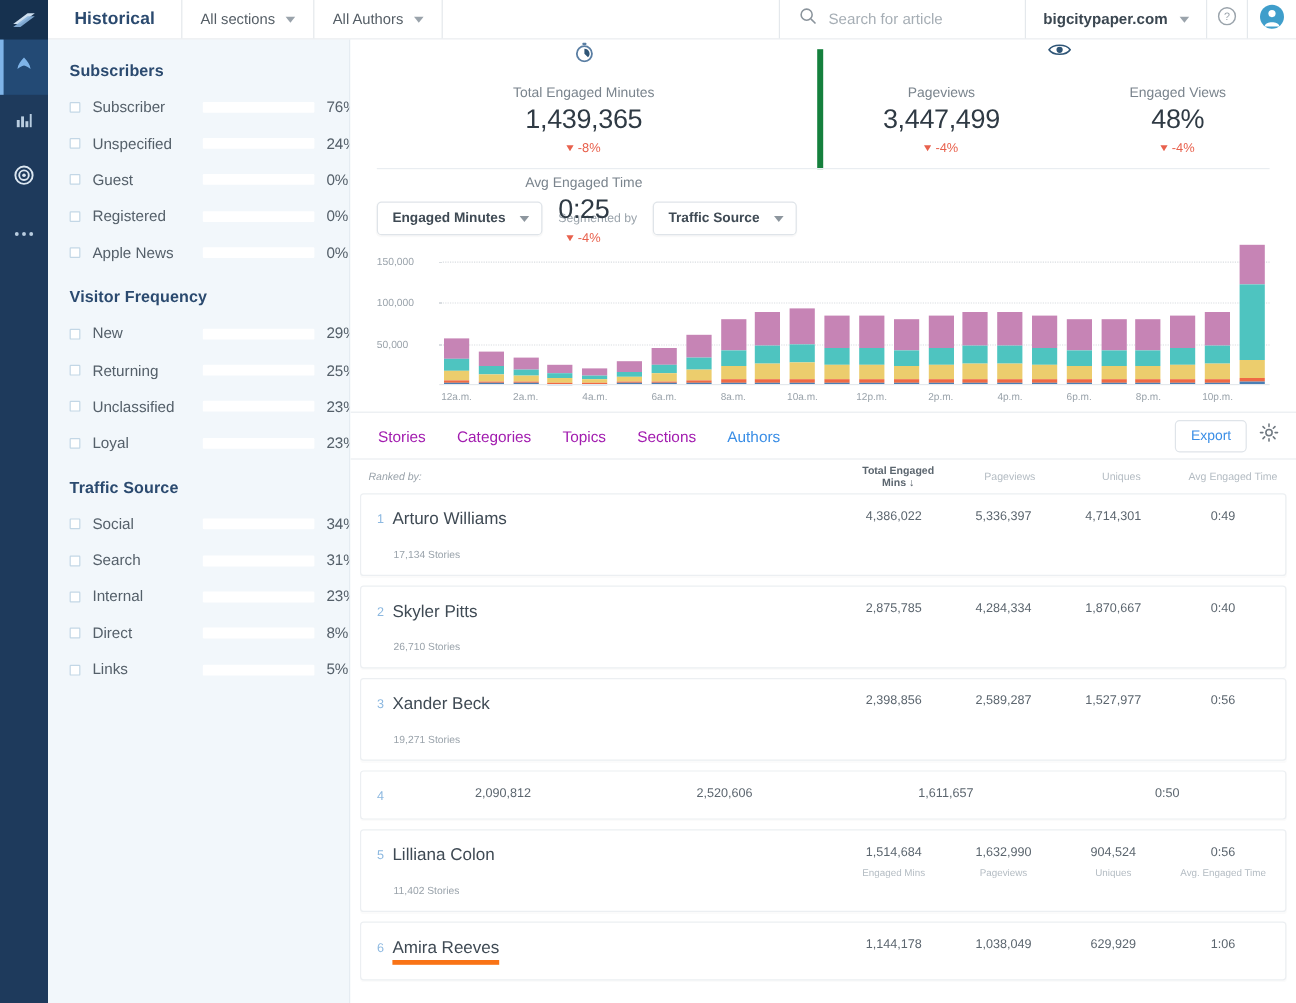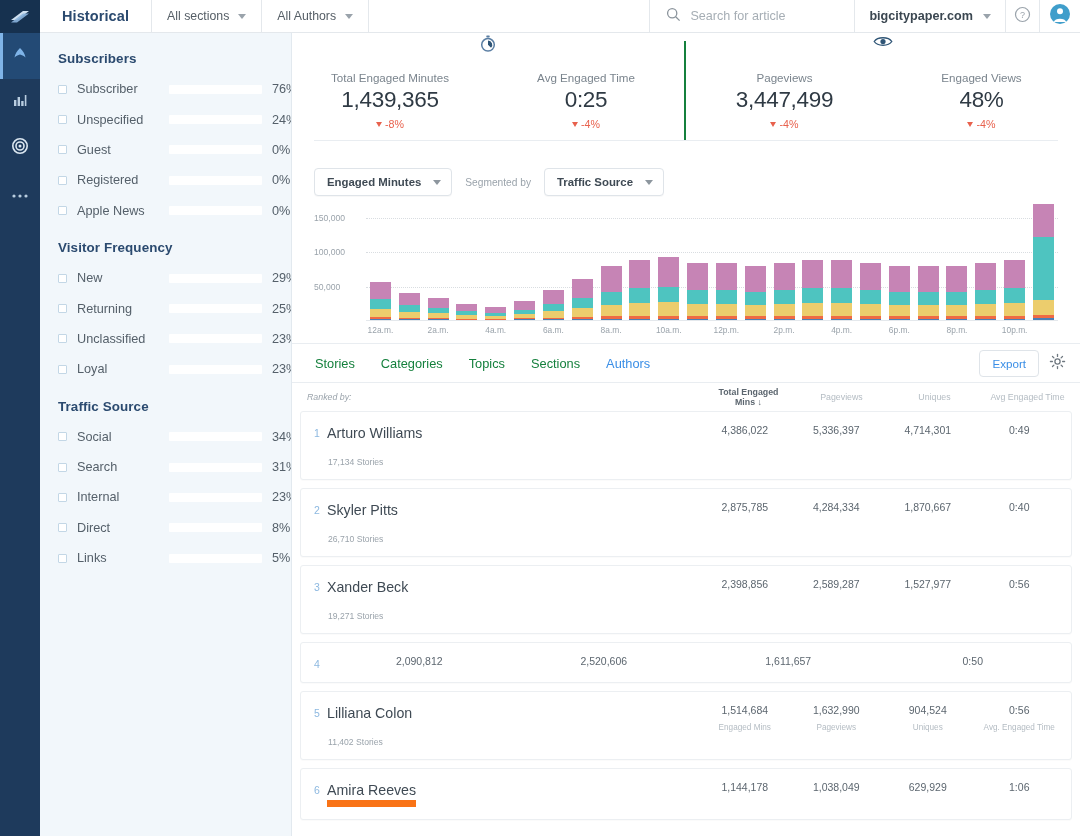--- a/index.html
+++ b/index.html
@@ -112,21 +112,21 @@
     position: absolute; left: 292px; top: 33px; width: 788px; height: 803px;
     background: #ffffff; overflow: hidden;
   }
 
   
   .kpi-wrap { position: relative; height: 108px; padding-top: 8px; }
   .kpi-cols { display: flex; height: 100%; }
   .kpi-half {
     flex: 1 1 50%; display: flex; position: relative; padding-top: 14px;
   }
-  .kpi-half.left { border-right: 2px solid #15803d; }
+  .kpi-half.left { border-right: 5px solid #15803d; flex-direction: column; }
   .kpi-emoji {
     position: absolute; top: -6px; left: 50%; transform: translateX(-50%);
     font-size: 15px; line-height: 1;
   }
   .kpi {
     flex: 1 1 50%; text-align: center; padding-top: 16px;
   }
   .kpi-label { font-size: 11.6px; color: #7a848d; margin-bottom: 3px; }
   .kpi-value {
     font-size: 22.5px; color: #2f3a44; letter-spacing: -.3px; margin-bottom: 5px;
@@ -190,21 +190,21 @@
     padding-top: 4px;
   }
 
   
   .tabs-row {
     display: flex; align-items: center; height: 40px;
     border-top: 1px solid #e9edf1; border-bottom: 1px solid #e9edf1;
     margin-top: 22px; padding: 0 14px 0 10px;
   }
   .tab {
-    font-size: 12.8px; color: #15803d; padding: 0 13px; cursor: pointer;
+    font-size: 12.8px; color: #a21caf; padding: 0 13px; cursor: pointer;
     white-space: nowrap;
   }
   .tab.active { color: #3a8ee6; }
   .tabs-spacer { flex: 1 1 auto; }
   .export-btn {
     border: 1px solid #dfe4e9; border-radius: 4px; background: #fff;
     color: #3a8ee6; font-size: 11.6px; padding: 6px 12px; cursor: pointer;
     font-family: "Liberation Sans", sans-serif;
   }
   .gear-btn {
@@ -229,21 +229,21 @@
   }
   .row-top { display: flex; align-items: flex-start; }
   .r-rank {
     flex: 0 0 20px; text-align: center; font-size: 10.5px; color: #8cb8e0;
     padding-top: 3px;
   }
   .r-name-box { flex: 0 0 372px; }
   .r-name {
     font-size: 14.2px; color: #3f4a54; display: inline-block; padding-bottom: 2px;
   }
-  .r-name.underlined { border-bottom: 7px solid #f97316; }
+  .r-name.underlined { border-bottom: 4px solid #f97316; }
   .r-sub { font-size: 8.6px; color: #9aa3ab; margin-top: 14px; padding-left: 1px; }
   .r-m { flex: 1 1 0; text-align: center; }
   .r-m-val { font-size: 10.5px; color: #5c666f; }
   .r-m-lab { font-size: 8.2px; color: #b4bcc3; margin-top: 7px; }
 </style>
 </head>
 <body>
 
 <div class="app">
 

